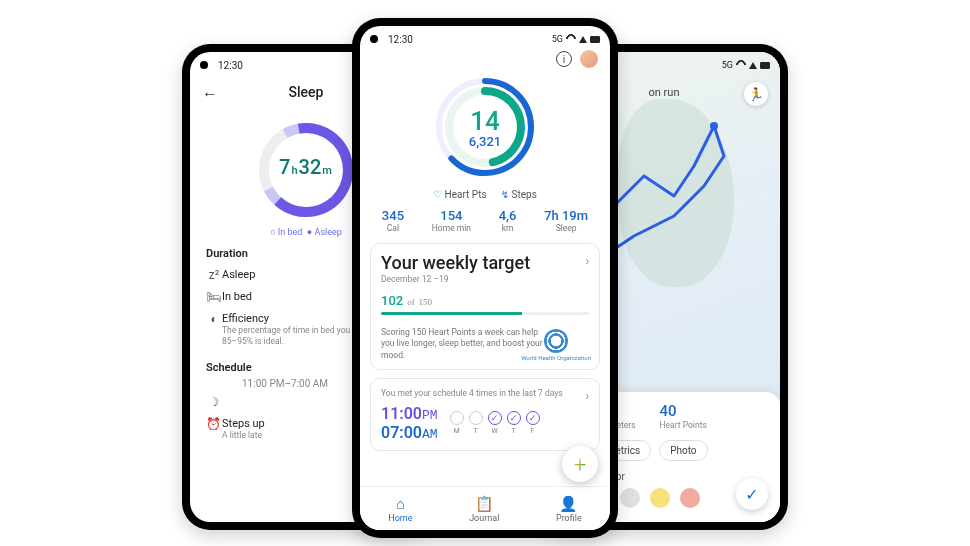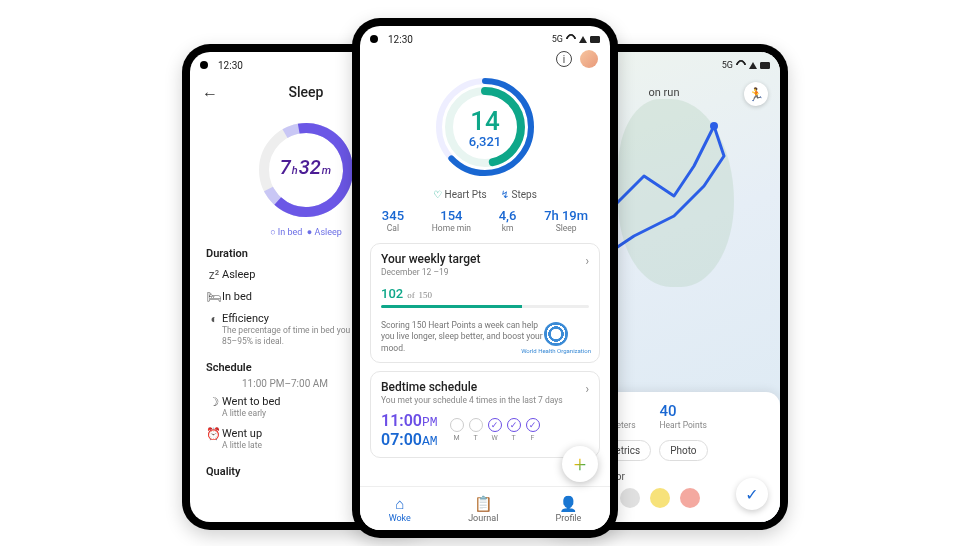--- a/index.html
+++ b/index.html
@@ -17,21 +17,21 @@
   .statusbar .right-sb { display:flex; align-items:center; gap:3px; font-size:9px; }
   .tri { width:0;height:0;border-left:4px solid transparent;border-right:4px solid transparent;border-bottom:7px solid #222; }
   .batt { width:10px;height:7px;border:1px solid #222;border-radius:1px;position:relative; background:#222;}
   .wifi { width:10px;height:10px;border-radius:50%;border:2px solid transparent;border-top-color:#222;border-right-color:#222;transform:rotate(-45deg); }
 
   
   .sleep-header { display:flex; align-items:center; padding:8px 12px; }
   .sleep-header .back { font-size:16px; color:#333; }
   .sleep-header .title { flex:1; text-align:center; font-size:14px; font-weight:500; color:#222; margin-right:16px; }
   .sleep-ring-wrap { display:flex; justify-content:center; padding:6px 0 2px; }
-  .sleep-value { text-align:center; color:#4c1d95; font-weight:500;font-style:italic; }
+  .sleep-value { text-align:center; color:#0f766e; font-weight:500; }
   .sleep-value .h { font-size:20px; }
   .sleep-value .u { font-size:11px; margin:0 1px; }
   .sleep-legend { text-align:center; font-size:9px; color:#6b6ee6; margin-top:4px; }
   .sleep-legend .inbed::before{content:"○ ";}
   .sleep-legend .asleep::before{content:"● ";}
   .section-label { font-size:11px; font-weight:600; color:#222; padding:10px 16px 4px; }
   .sleep-row { display:flex; align-items:flex-start; padding:4px 16px; }
   .sleep-row .ic { width:16px; font-size:12px; color:#555; text-align:center; }
   .sleep-row .txt { flex:1; }
   .sleep-row .t1 { font-size:11px; color:#222; }
@@ -48,21 +48,21 @@
   .ring-center .small { font-size:13px; color:#1967d2; font-weight:500; }
   .metrics-legend { display:flex; justify-content:center; gap:14px; font-size:10px; color:#555; margin-top:4px; }
   .metrics-legend .hp::before{content:"♡ ";color:#0ea789;}
   .metrics-legend .st::before{content:"↯ ";color:#1967d2;}
   .stats-row { display:flex; justify-content:space-around; padding:8px 8px 10px; }
   .stat { text-align:center; }
   .stat .v { font-size:13px; color:#1967d2; font-weight:500; }
   .stat .l { font-size:8.5px; color:#777; }
   .card { margin:0 10px 8px; border:1px solid #e6e6e6; border-radius:10px; padding:8px 10px; background:#fff; position:relative; }
   .card .chev { position:absolute; right:10px; top:10px; color:#888; font-size:12px; }
-  .card .h1 { font-size:12px; font-weight:500; color:#222; }
+  .card .h1 { font-size:18px; font-weight:500; color:#222; }
   .card .sub { font-size:8.5px; color:#888; margin-top:1px; }
   .progress { margin-top:6px; }
   .progress .num { font-size:13px; color:#0ea789; font-weight:500; }
   .progress .of { font-size:9px; color:#888;font-family:Liberation Serif, serif; }
   .progress-bar { height:3px; background:#eee; border-radius:2px; margin-top:3px; overflow:hidden; }
   .progress-bar .fill { height:100%; background:#0ea789; width:68%; }
   .card .desc { font-size:8.5px; color:#777; margin-top:12px; line-height:1.35; padding-right:46px; }
   .who { position:absolute; right:8px; bottom:8px; text-align:center; }
   .who .logo { width:24px;height:24px;border-radius:50%;background:radial-gradient(circle,#fff 30%,#3b8bd6 31%,#3b8bd6 45%,#fff 46%,#fff 55%,#3b8bd6 56%);margin:0 auto 2px; }
   .who .lbl { font-size:6px; color:#3b8bd6; line-height:1.1; }
@@ -155,33 +155,28 @@
           <span class="ic">◐</span>
           <div class="txt">
             <div class="t1">Efficiency</div>
             <div class="t2">The percentage of time in bed you spent asleep. 85–95% is ideal.</div>
           </div>
         </div>
       <div class="section-label">Schedule</div>
       <div class="sched-sub">11:00 PM–7:00 AM</div>
       <div class="sleep-row">
           <span class="ic">☽</span>
-          <div class="txt">
-            <div class="t1">Went to bed</div>
-            <div class="t2">A little early</div>
-          </div>
         </div>
       <div class="sleep-row">
           <span class="ic">⏰</span>
           <div class="txt">
-            <div class="t1">Went up</div>
+            <div class="t1">Steps up</div>
             <div class="t2">A little late</div>
           </div>
         </div>
-      <div class="section-label">Quality</div>
     </div>
   </div>
 
   <div class="phone right">
     <div class="screen">
       <div class="map"></div>
       <div class="statusbar" style="position:relative;z-index:2;">
         <div class="left-sb">
             <span class="cam"></span>
             <span>12:30</span>
@@ -298,21 +293,20 @@
         </div>
         <div class="desc">Scoring 150 Heart Points a week can help you live longer, sleep better, and boost your mood.</div>
         <div class="who">
           <div class="logo"></div>
           <div class="lbl">World Health Organization</div>
         </div>
       </div>
 
       <div class="card">
         <span class="chev">›</span>
-        <div class="h1">Bedtime schedule</div>
         <div class="sub">You met your schedule 4 times in the last 7 days</div>
         <div class="bed-times">
           <div>
             <div><span class="col-t pm">11:00</span><span class="ampm pm">PM</span></div>
             <div><span class="col-t am">07:00</span><span class="ampm am">AM</span></div>
           </div>
           <div class="days">
             <div class="day">
                 <div class="c"></div>
                 <div class="l">M</div>
@@ -334,20 +328,20 @@
                 <div class="l">F</div>
               </div>
           </div>
         </div>
       </div>
 
       <div class="fab">
           <span>+</span>
         </div>
       <div class="navbar">
-        <div class="navitem active"><span class="ic">⌂</span><span>Woke</span></div>
+        <div class="navitem active"><span class="ic">⌂</span><span>Home</span></div>
         <div class="navitem"><span class="ic">📋</span><span>Journal</span></div>
         <div class="navitem"><span class="ic">👤</span><span>Profile</span></div>
       </div>
     </div>
   </div>
 
 </div>
 
 </body></html>

